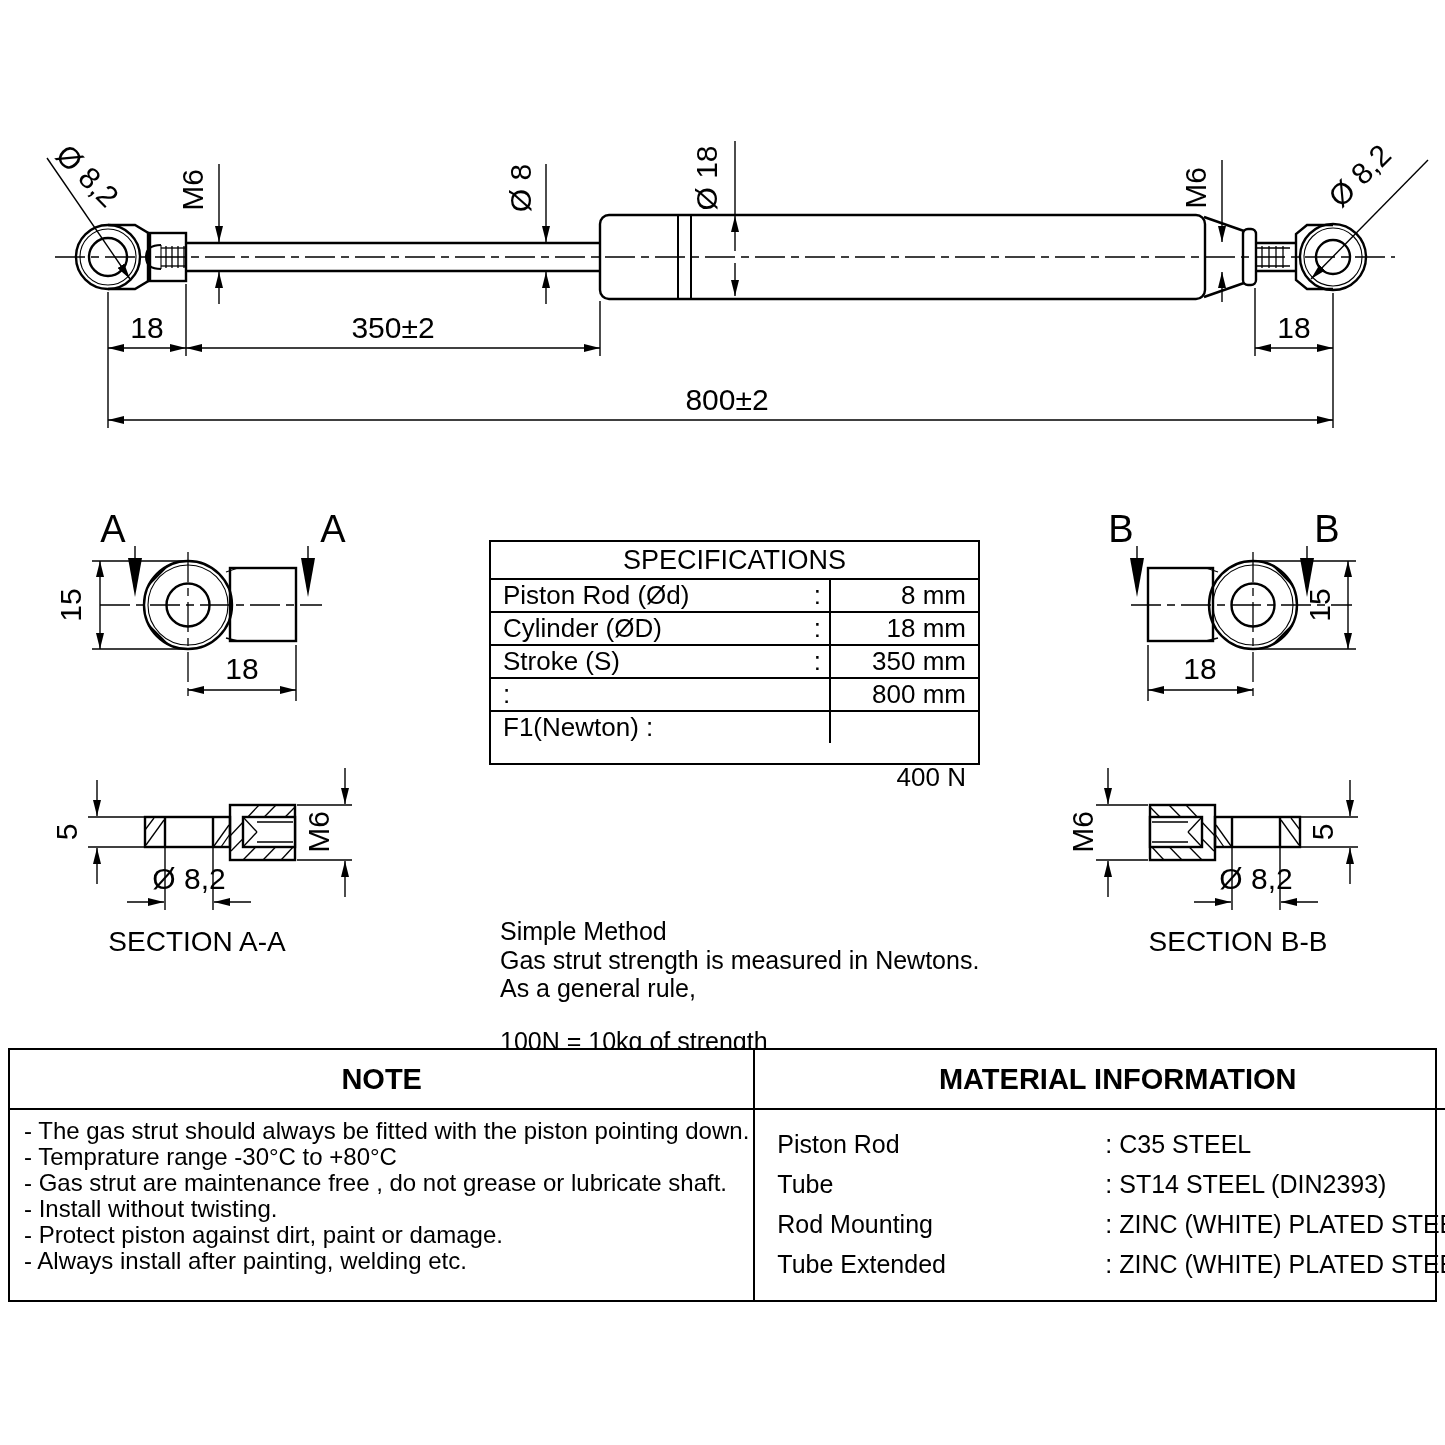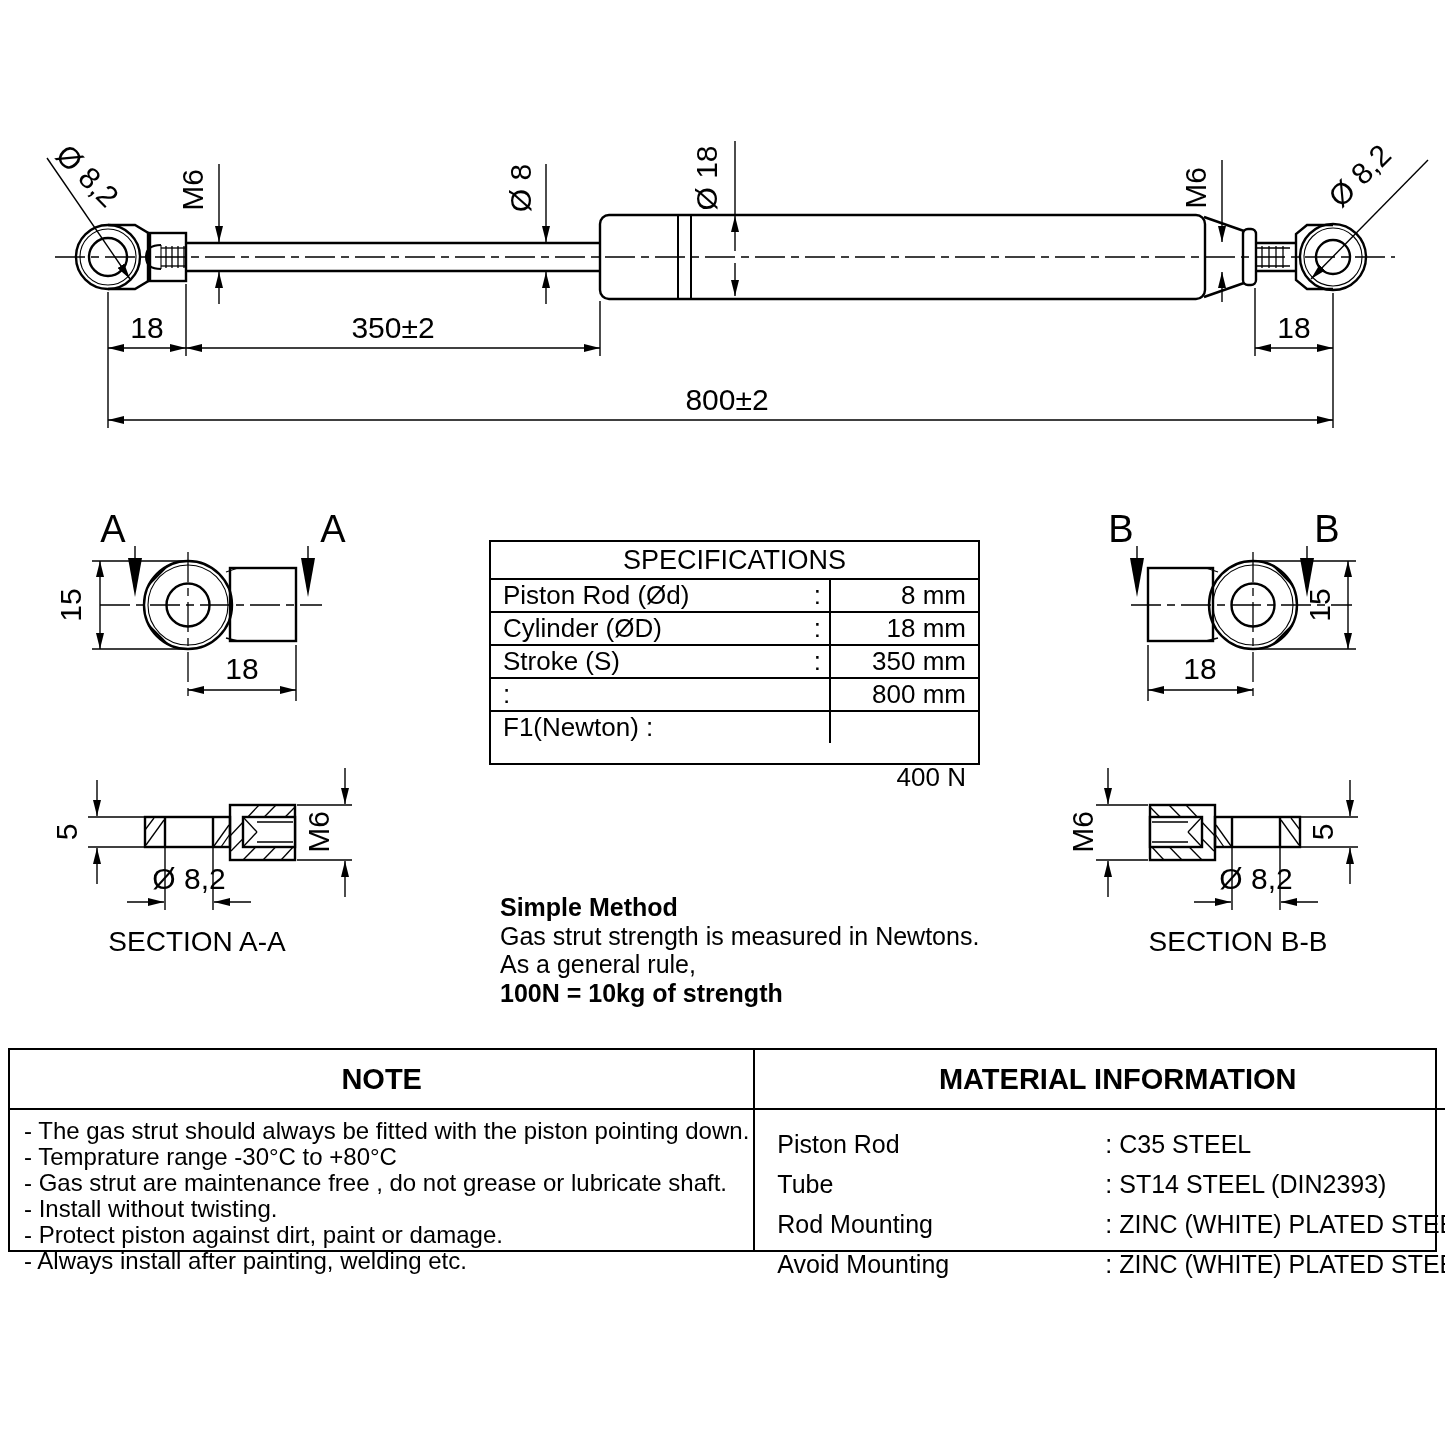--- a/index.html
+++ b/index.html
@@ -21,23 +21,23 @@
   .st{font-size:28px;text-anchor:middle}
   
   .spec{position:absolute;left:489px;top:540px;width:491px;height:225px;border:2.5px solid #000;display:flex;flex-direction:column;box-sizing:border-box;background:#fff;}
   .spec-title{flex:0 0 36px;border-bottom:2px solid #000;display:flex;align-items:center;justify-content:center;font-size:27px;}
   .spec-row{flex:1;display:flex;border-bottom:2px solid #000;gap:19px;}
   .spec-row:last-child{border-bottom:none;flex-direction:column;}
   .sl{width:340px;border-right:2px solid #000;display:flex;align-items:center;justify-content:space-between;padding:0 8px 0 12px;box-sizing:border-box;font-size:26px;}
   .sv{flex:1;display:flex;align-items:center;justify-content:flex-end;padding-right:12px;font-size:26px;}
   
   .method{position:absolute;left:500px;top:893px;width:540px;font-size:25px;line-height:28.5px;}
-  .method .b{font-weight:bold;}
+  .method .b{font-weight:normal;margin-top:24px;}
   
-  .btable{position:absolute;left:8px;top:1048px;width:1429px;height:204px;border:2.5px solid #000;box-sizing:border-box;display:flex;background:#fff;}
+  .btable{position:absolute;left:8px;top:1048px;width:1429px;height:254px;border:2.5px solid #000;box-sizing:border-box;display:flex;background:#fff;}
   .bcol{flex:1;display:flex;flex-direction:column;box-sizing:border-box;}
   .bcol.left{border-right:2px solid #000;}
   .bhead{flex:0 0 58px;border-bottom:2px solid #000;display:flex;align-items:center;justify-content:center;font-size:29px;font-weight:bold;}
   .bbody{flex:1;padding:8px 4px 0 14px;font-size:24px;line-height:26px;}
   .bbody .nline{white-space:nowrap;}
   .mbody{flex:1;padding:14px 10px 0 22px;font-size:25px;line-height:40px;}
   .mrow{display:flex;white-space:nowrap;}
   .mrow .ml{width:328px;flex:none;}
 </style>
 </head>
@@ -327,20 +327,20 @@
         </div>
         <div class="mrow">
           <span class="ml">Tube</span>
           <span>: ST14 STEEL (DIN2393)</span>
         </div>
         <div class="mrow">
           <span class="ml">Rod Mounting</span>
           <span>: ZINC (WHITE) PLATED STEEL</span>
         </div>
         <div class="mrow">
-          <span class="ml">Avoid Mounting</span>
+          <span class="ml">Tube Extended</span>
           <span>: ZINC (WHITE) PLATED STEEL</span>
         </div>
       </div>
     </div>
   </div>
 
 </div>
 
 </body></html>

